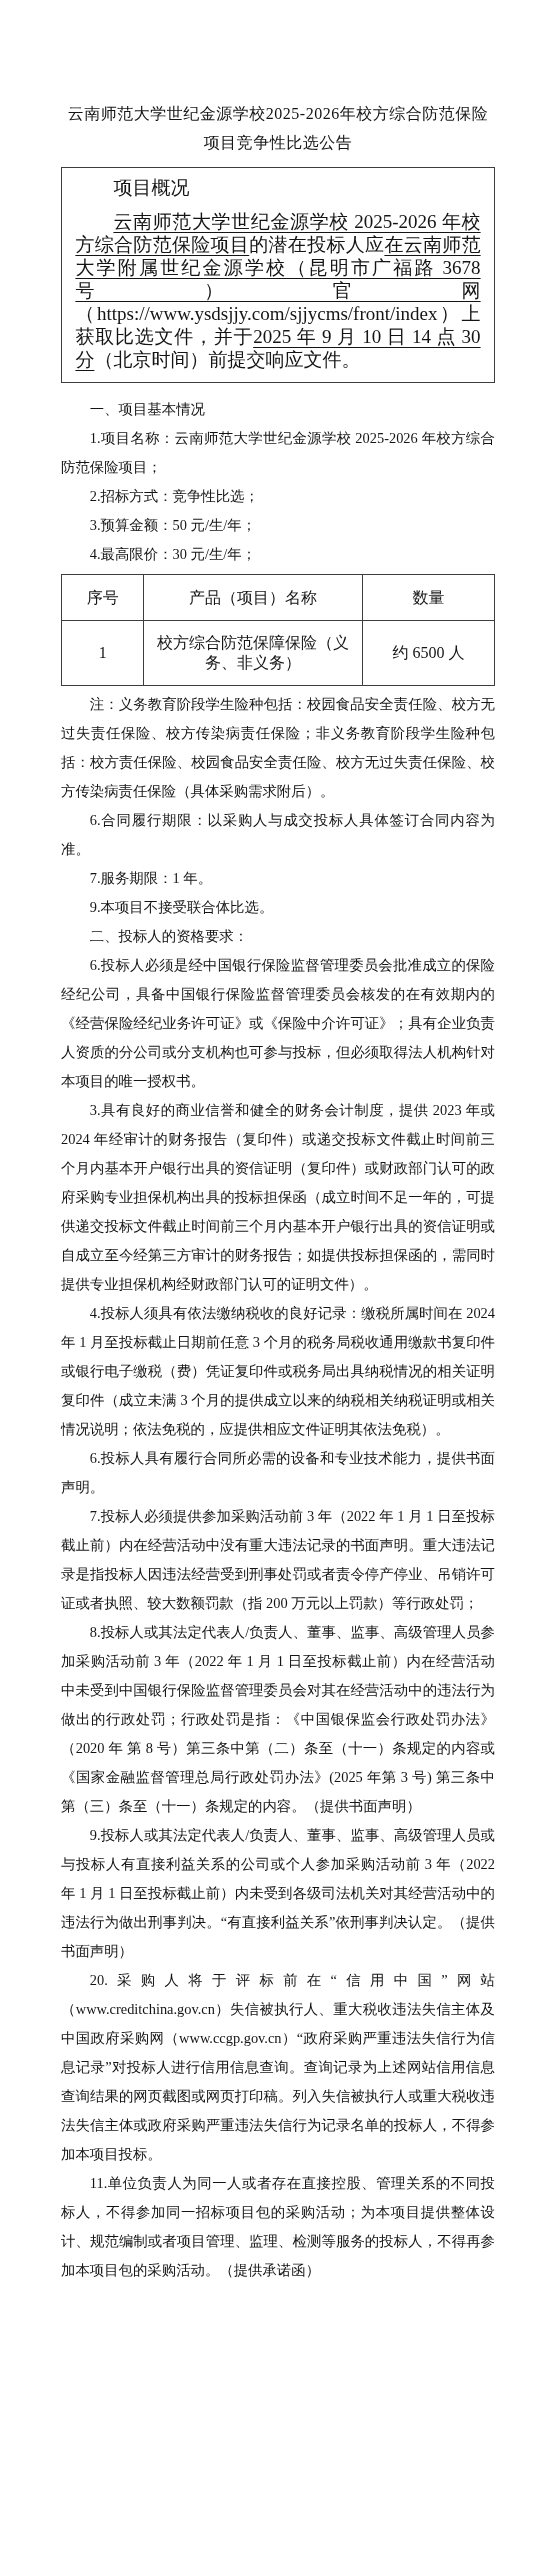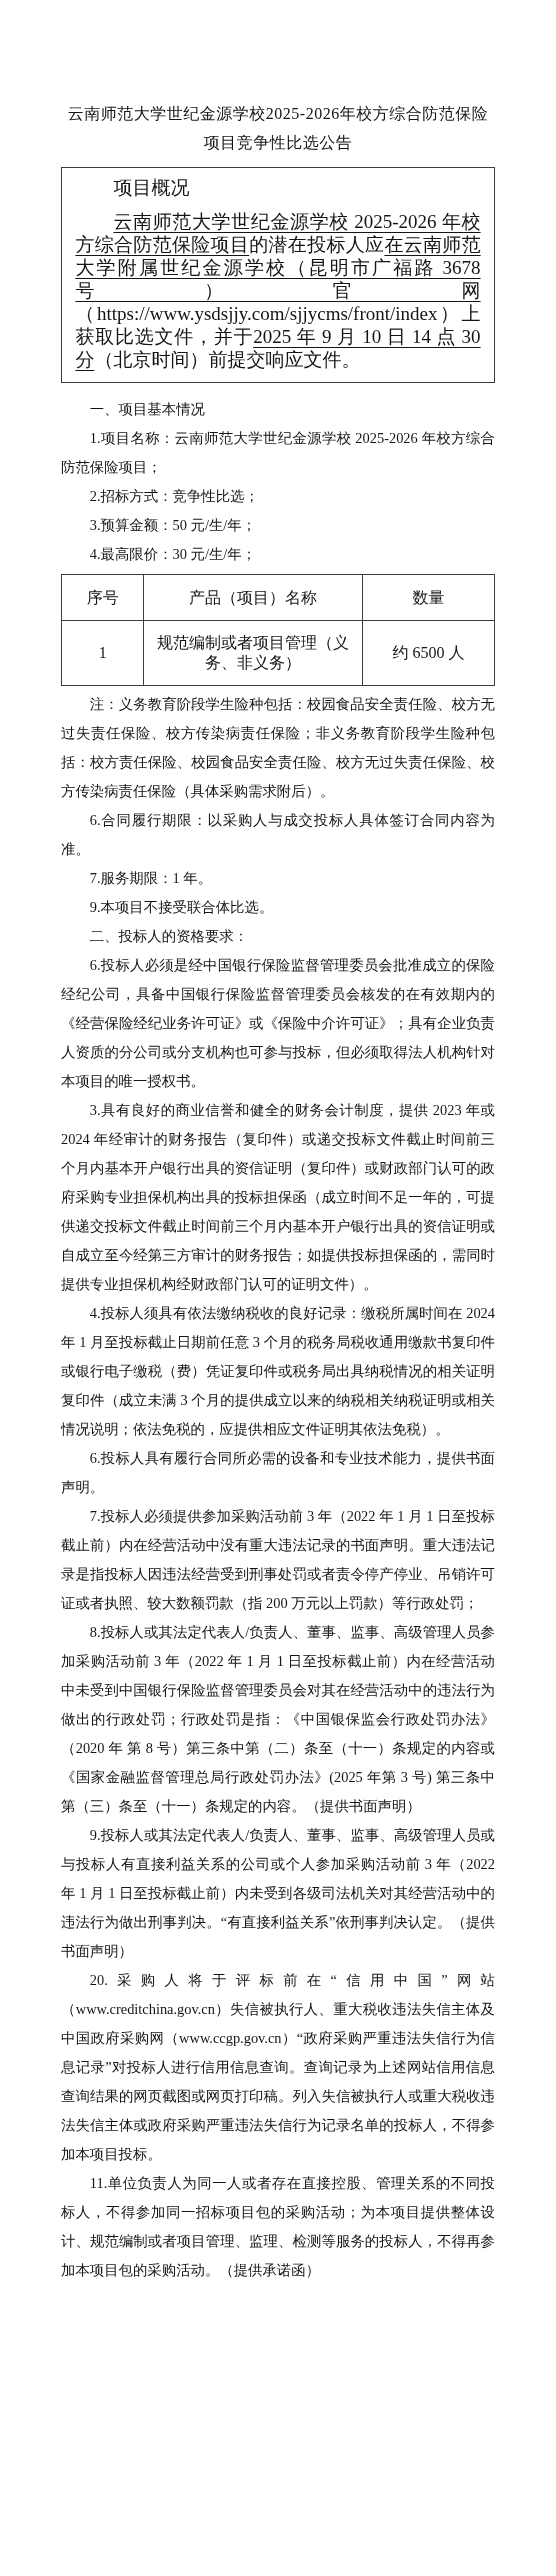--- a/index.html
+++ b/index.html
@@ -94,21 +94,21 @@
       <thead>
         <tr>
           <th>序号</th>
           <th>产品（项目）名称</th>
           <th>数量</th>
         </tr>
       </thead>
       <tbody>
         <tr>
           <td>1</td>
-          <td>规范编制或者项目管理（义务、非义务）</td>
+          <td>校方综合防范保障保险（义务、非义务）</td>
           <td>约 6500 人</td>
         </tr>
       </tbody>
     </table>
 
     <div>
         <p class="para">注：义务教育阶段学生险种包括：校园食品安全责任险、校方无过失责任保险、校方传染病责任保险；非义务教育阶段学生险种包括：校方责任保险、校园食品安全责任险、校方无过失责任保险、校方传染病责任保险（具体采购需求附后）。</p>
         <p class="para">6.合同履行期限：以采购人与成交投标人具体签订合同内容为准。</p>
         <p class="para">7.服务期限：1 年。</p>
         <p class="para">9.本项目不接受联合体比选。</p>

